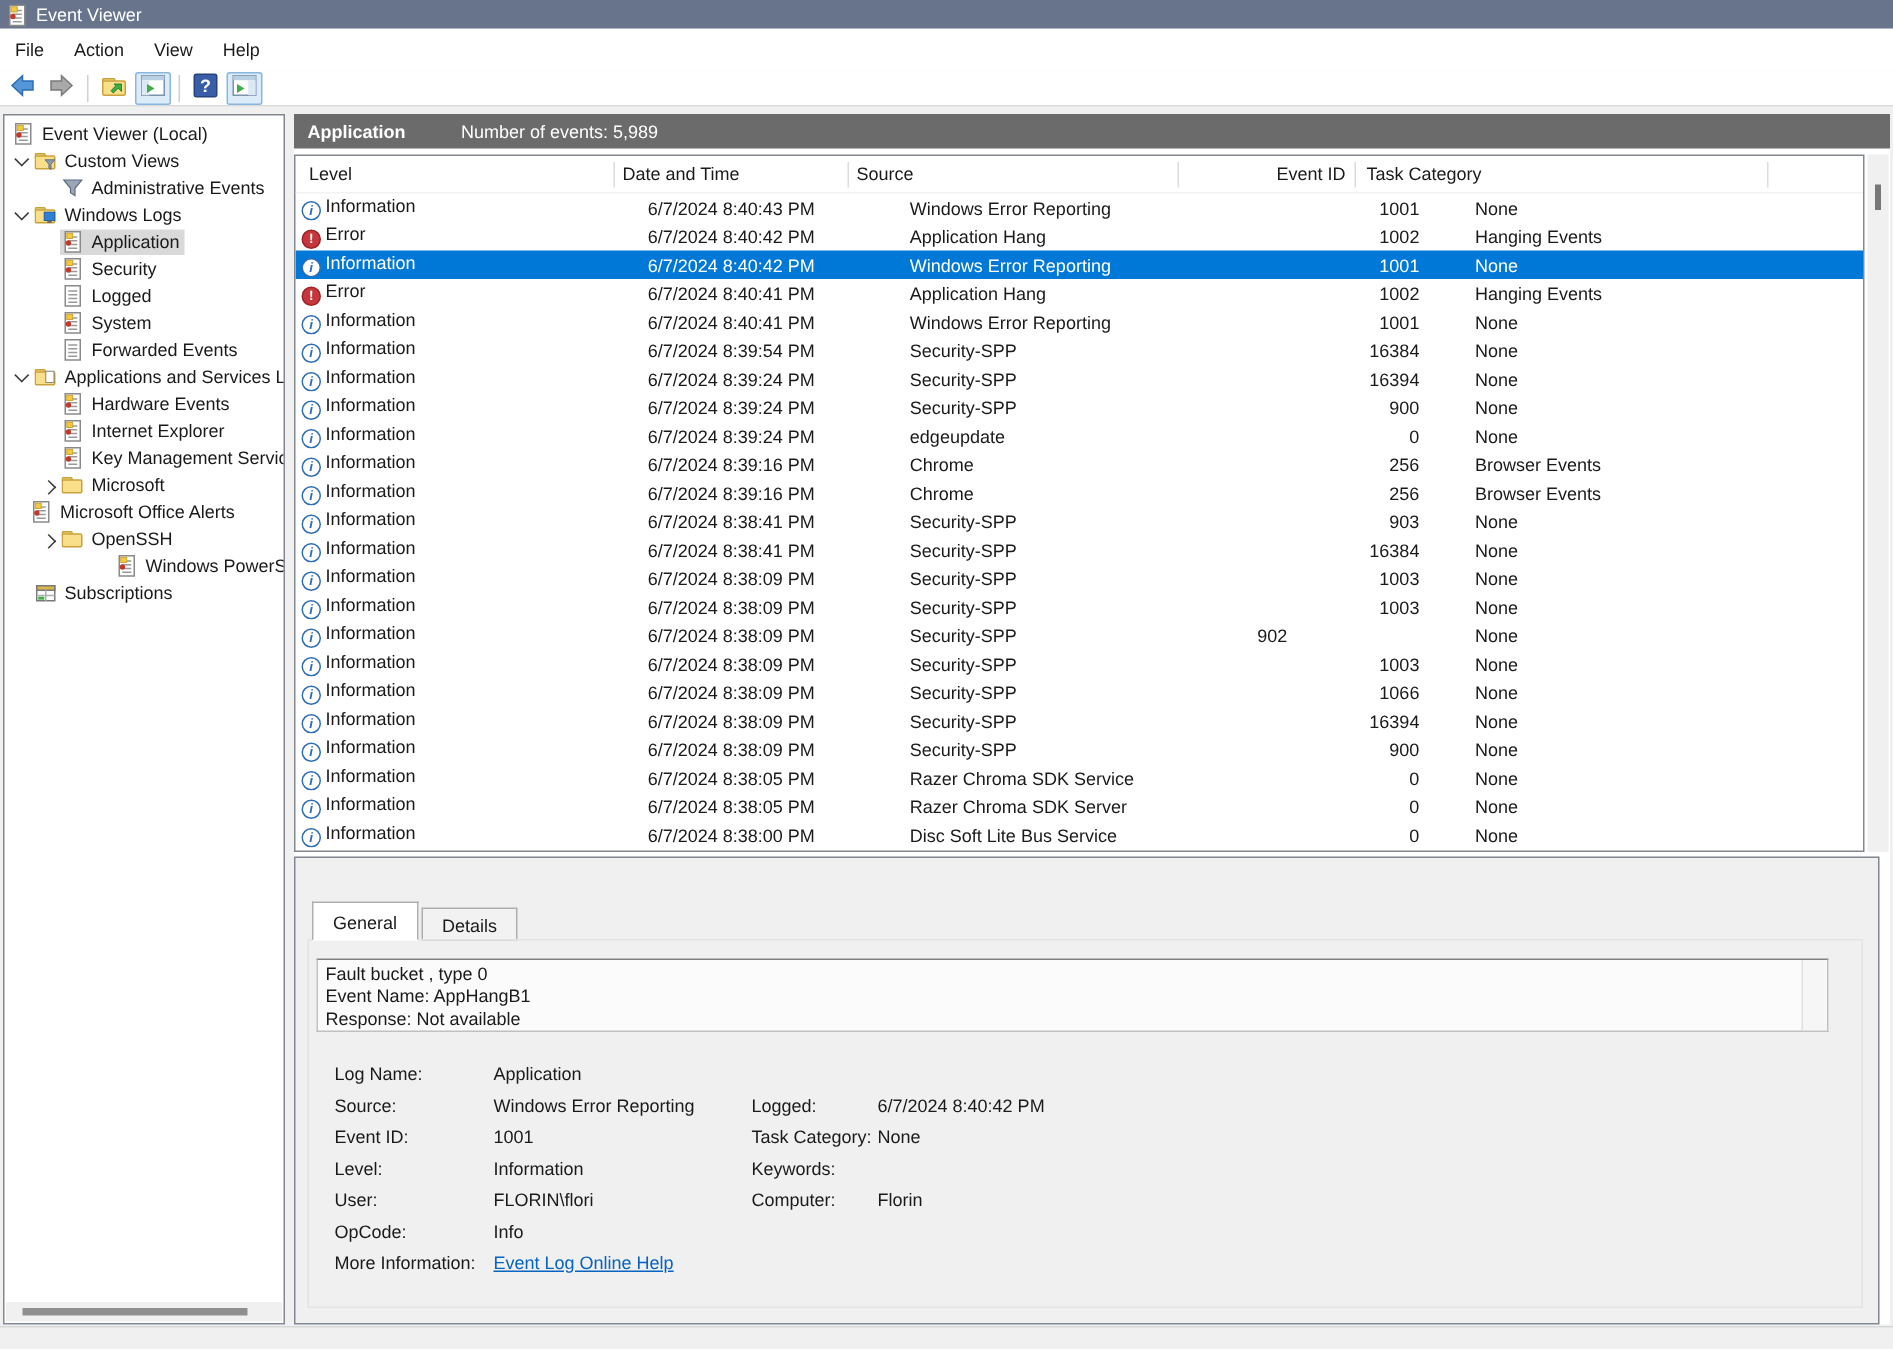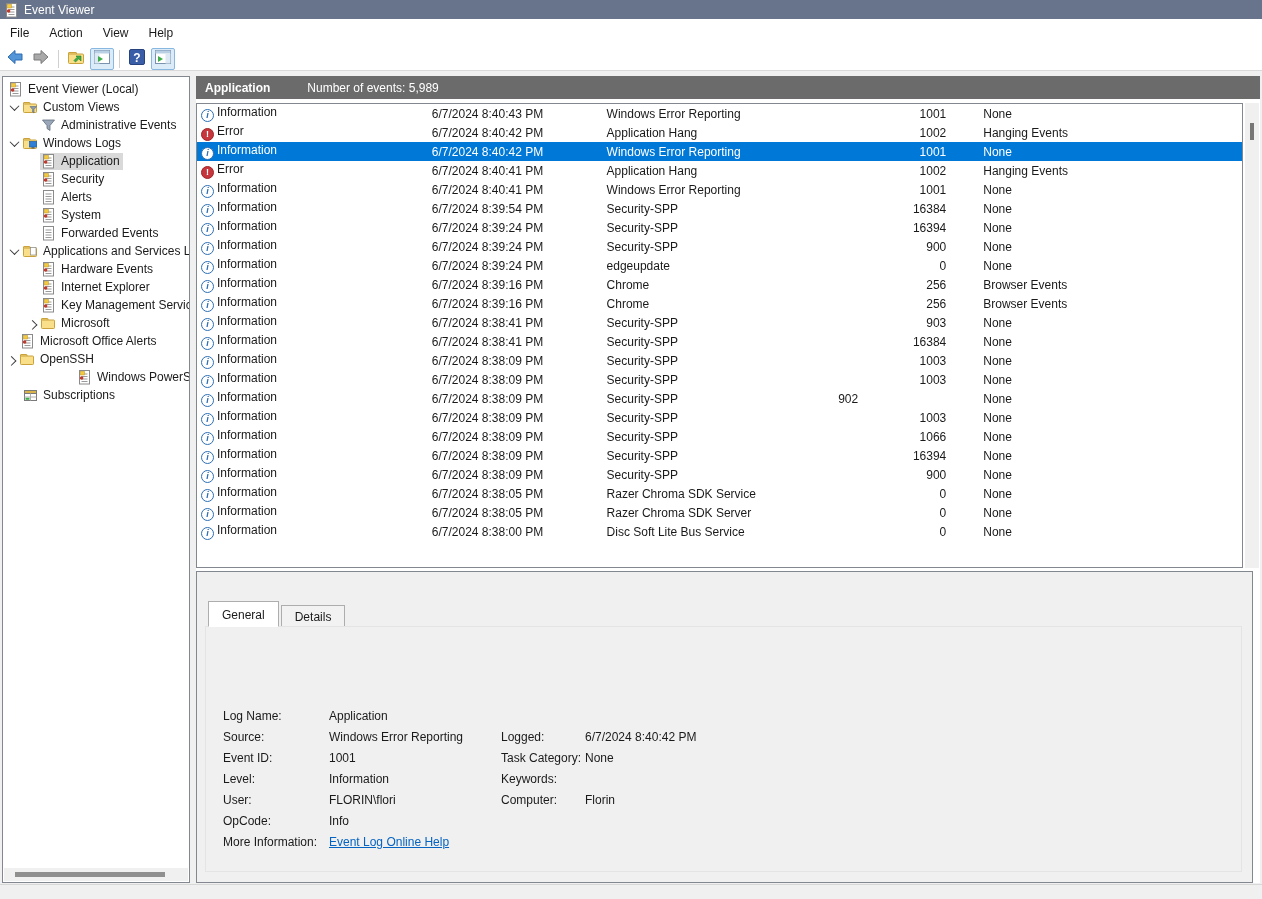--- a/index.html
+++ b/index.html
@@ -254,21 +254,21 @@
             <span class="tree-inner">
               <span class="ticon">
                 <svg width="15" height="15" viewBox="0 0 15 15" xmlns="http://www.w3.org/2000/svg">
                   <rect x="2.5" y="0.5" width="10" height="13.5" fill="#fff" stroke="#8a8a8a"></rect>
   <line x1="4.5" y1="4" x2="10.5" y2="4" stroke="#9a9a9a"></line>
                   <line x1="4.5" y1="6.5" x2="10.5" y2="6.5" stroke="#9a9a9a"></line>
   <line x1="4.5" y1="9" x2="10.5" y2="9" stroke="#9a9a9a"></line>
                   <line x1="4.5" y1="11.5" x2="10.5" y2="11.5" stroke="#9a9a9a"></line>
                 </svg>
               </span>
-              <span>Alerts</span>
+              <span>Logged</span>
             </span>
           </div>
           <div class="tree-row" style="padding-left: 21px;">
             <span class="chev "></span>
             <span class="tree-inner">
               <span class="ticon">
                 <svg width="15" height="15" viewBox="0 0 15 15" xmlns="http://www.w3.org/2000/svg">
                   <rect x="2.5" y="0.5" width="10" height="13.5" fill="#fff" stroke="#8a8a8a"></rect>
   <line x1="4.5" y1="4" x2="10.5" y2="4" stroke="#9a9a9a"></line>
                   <line x1="4.5" y1="6.5" x2="10.5" y2="6.5" stroke="#9a9a9a"></line>
@@ -382,21 +382,21 @@
                   <line x1="4.5" y1="6.5" x2="10.5" y2="6.5" stroke="#9a9a9a"></line>
   <line x1="4.5" y1="9" x2="10.5" y2="9" stroke="#9a9a9a"></line>
                   <line x1="4.5" y1="11.5" x2="10.5" y2="11.5" stroke="#9a9a9a"></line>
                   <rect x="3.5" y="1.5" width="4" height="3.5" fill="#f5c93c" stroke="#c79f2e" stroke-width="0.6"></rect>
                   <circle cx="4.6" cy="8" r="1.8" fill="#c0392b"></circle>
                 </svg>
               </span>
               <span>Microsoft Office Alerts</span>
             </span>
           </div>
-          <div class="tree-row" style="">
+          <div class="tree-row" style="padding-left: 21px;">
             <span class="chev chev-right"></span>
             <span class="tree-inner">
               <span class="ticon">
                 <svg width="15" height="15" viewBox="0 0 15 15" xmlns="http://www.w3.org/2000/svg">
                   <rect x="0.5" y="2.5" width="6.5" height="3" rx="0.5" fill="#f6d87c" stroke="#caa23c"></rect>
   <rect x="0.5" y="4" width="13" height="8.5" rx="0.8" fill="#f9df8a" stroke="#caa23c"></rect>
                 </svg>
               </span>
               <span>OpenSSH</span>
             </span>
@@ -439,20 +439,27 @@
       </div>
     </div>
 
     <div id="main-panel">
       <div id="log-header">
         <span class="bold">Application</span>
         <span class="count">Number of events: 5,989</span>
       </div>
 
       <div id="table">
+        <div id="thead">
+            <div class="hcell" style="width: 213px; padding-left: 9px;">Level</div>
+            <div class="hcell" style="width: 156px; padding-left: 5px;">Date and Time</div>
+            <div class="hcell" style="width: 220px; padding-left: 5px;">Source</div>
+            <div class="hcell" style="width: 118px; padding-left: 5px; text-align: right; padding-right: 6px;">Event ID</div>
+            <div class="hcell" style="width: 275px; padding-left: 7px;">Task Category</div>
+          </div>
         <div id="tbody">
             <div class="trow">
               <div class="cell" style="width: 213px; padding-left: 4px;"><span class="lvl-icon lvl-info">i</span><span>Information</span></div>
               <div class="cell" style="width: 156px; padding-left: 5px;">6/7/2024 8:40:43 PM</div>
               <div class="cell" style="width: 220px; padding-left: 5px;">Windows Error Reporting</div>
               <div class="cell" style="width: 118px; padding-left: 0px; text-align: right; padding-right: 6px;">1001</div>
               <div class="cell" style="width: 275px; padding-left: 7px;">None</div>
             </div>
             <div class="trow">
               <div class="cell" style="width: 213px; padding-left: 4px;"><span class="lvl-icon lvl-error">!</span><span>Error</span></div>
@@ -613,20 +620,28 @@
       <div id="v-scroll">
         <div class="thumb"></div>
       </div>
 
       <div id="details-pane">
         <div class="tabs">
           <span class="tab active">General</span>
           <span class="tab">Details</span>
         </div>
         <div id="tab-page"></div>
+        <div id="desc-box">
+          <div id="desc-lines">
+              <div>Fault bucket , type 0</div>
+              <div>Event Name: AppHangB1</div>
+              <div>Response: Not available</div>
+            </div>
+          <div id="desc-scroll"></div>
+        </div>
         <div id="fields">
             <span class="flabel">Log Name:</span>
             <span class="fval">Application</span>
             <span class="flabel"></span>
             <span class="fval"></span>
             <span class="flabel">Source:</span>
             <span class="fval">Windows Error Reporting</span>
             <span class="flabel">Logged:</span>
             <span class="fval">6/7/2024 8:40:42 PM</span>
             <span class="flabel">Event ID:</span>

